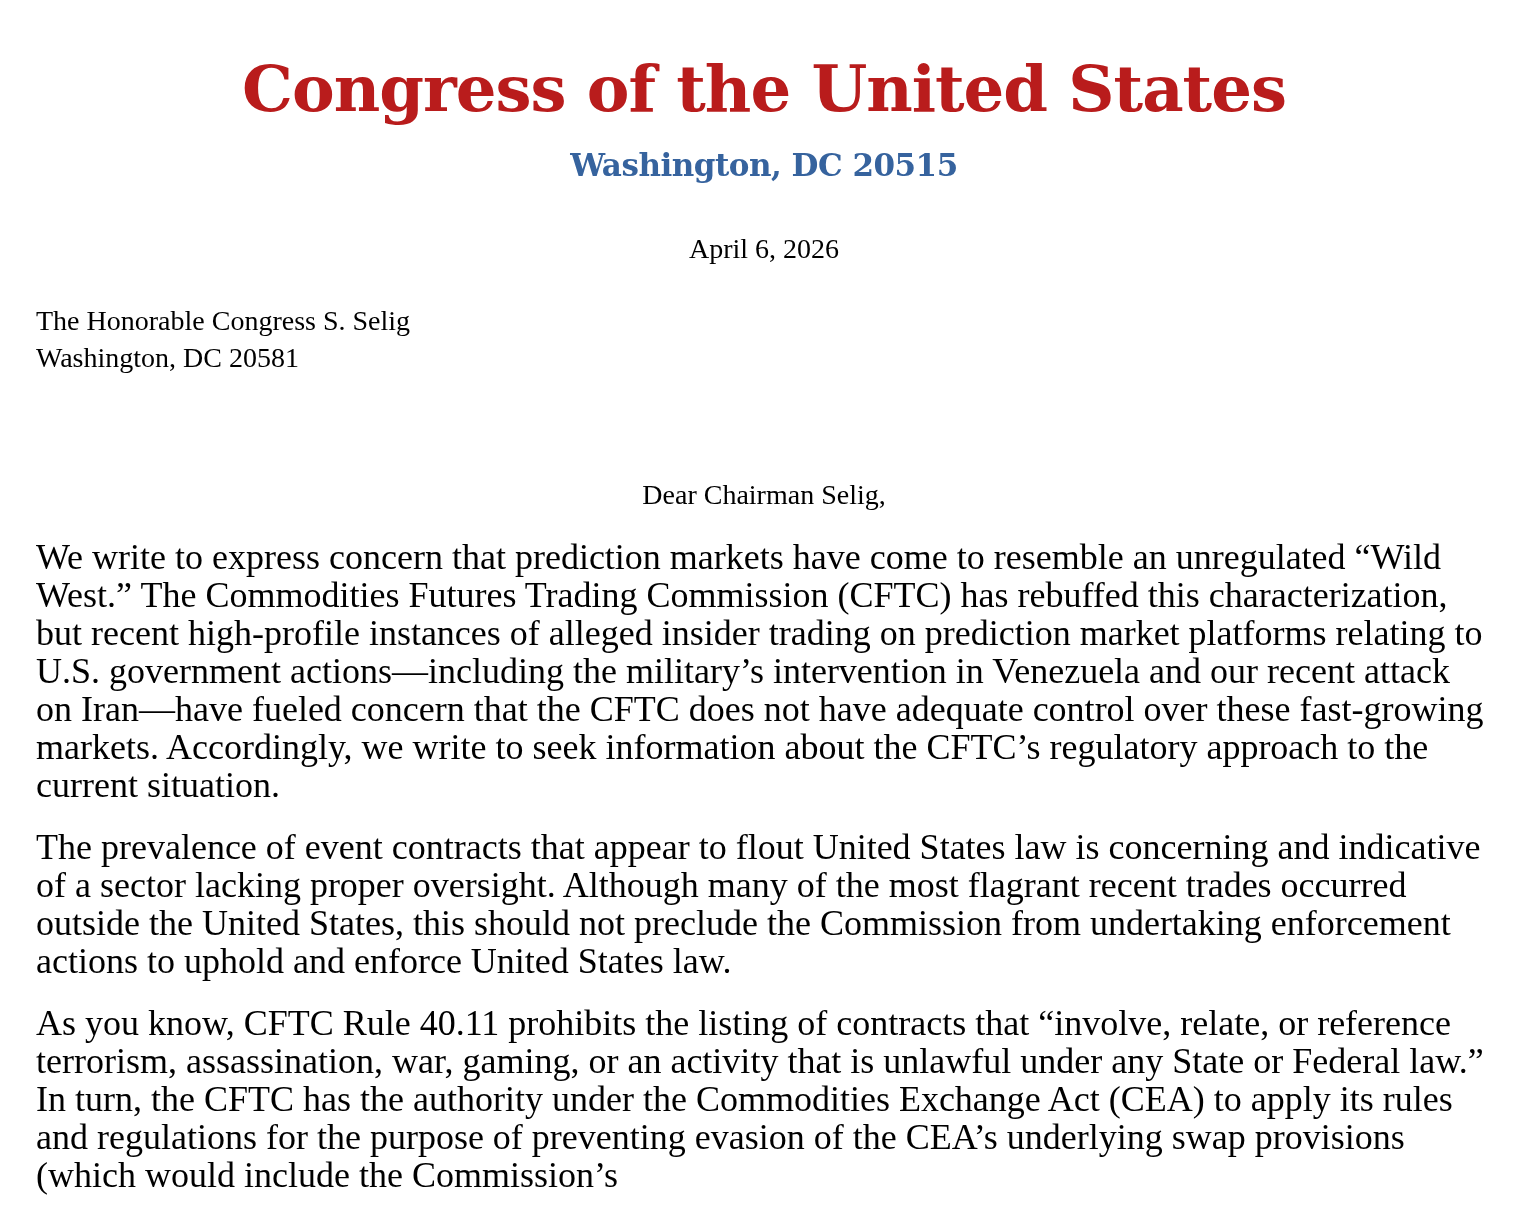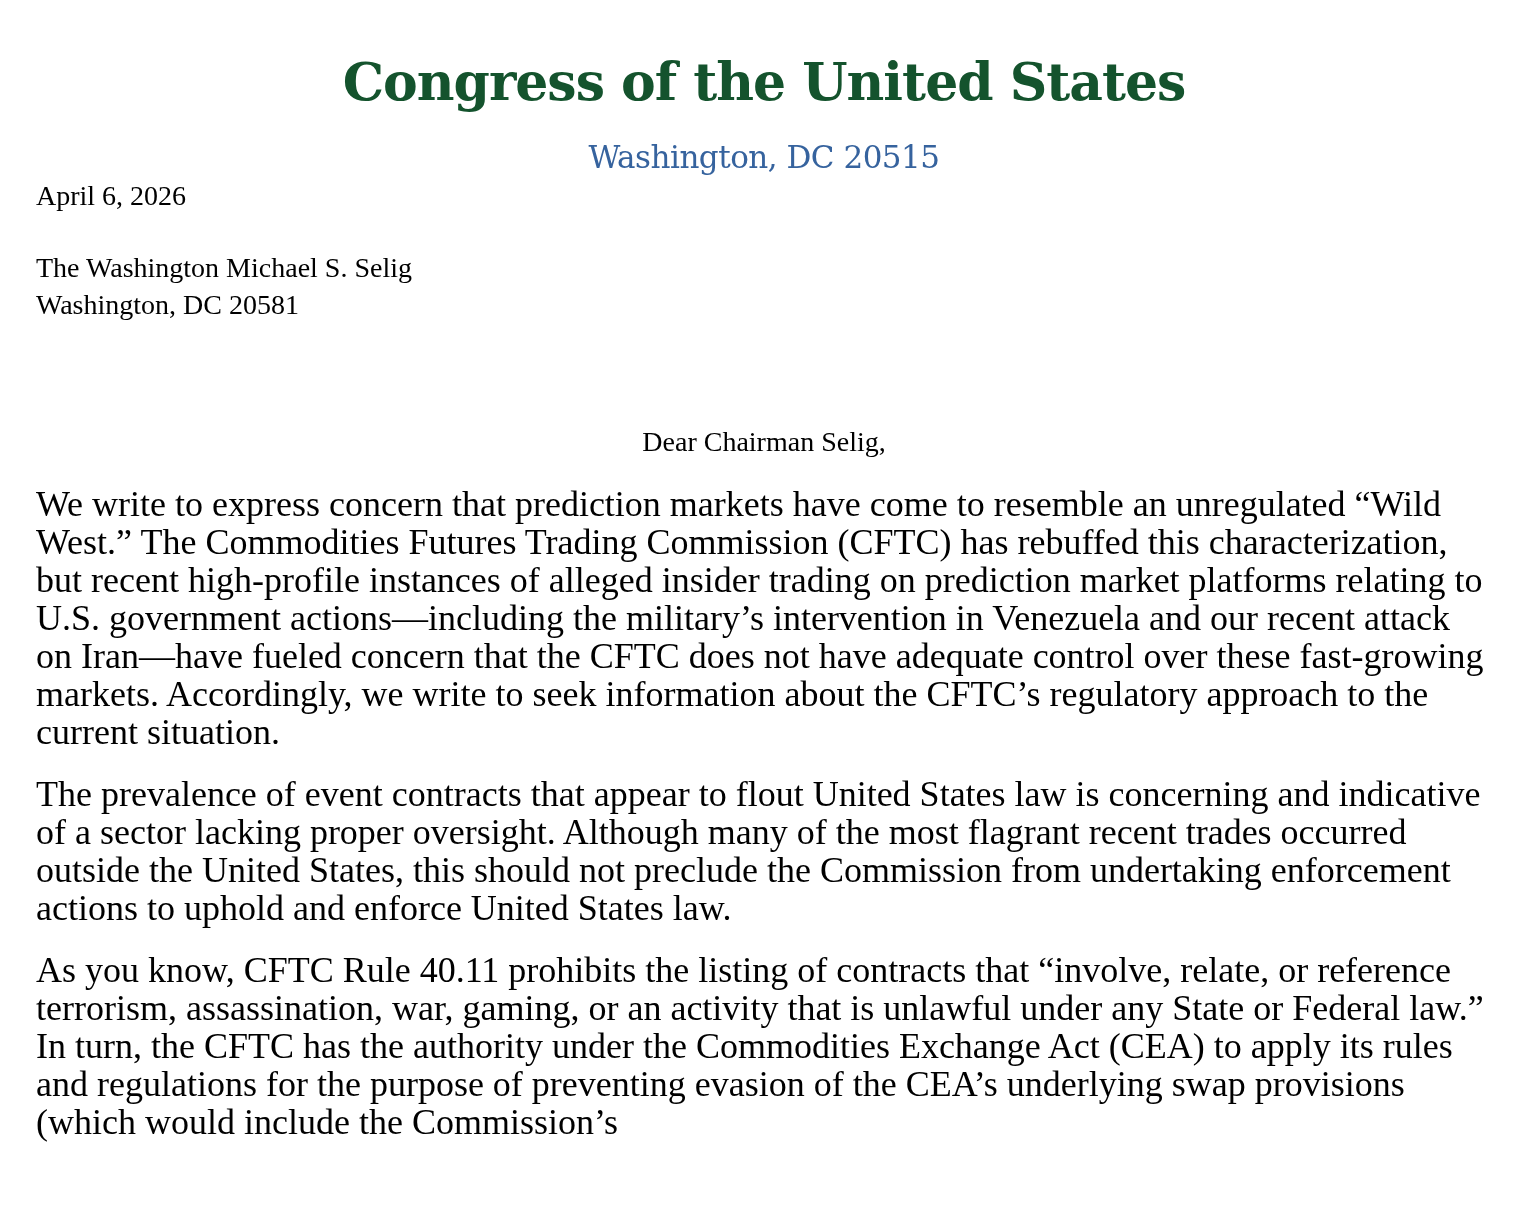--- a/index.html
+++ b/index.html
@@ -18,38 +18,39 @@
     width: 1456px;
     padding: 0 40px 0 36px;
   }
   .letterhead {
     text-align: center;
     padding-top: 52px;
   }
   .lh-title {
     font-family: "DejaVu Serif", "Liberation Serif", serif;
     font-weight: bold;
-    font-size: 52px;
+    font-size: 64px;
     line-height: 1.15;
-    color: #14532d;
+    color: #b91c1c;
     letter-spacing: -1px;
   }
   .lh-sub {
     font-family: "DejaVu Serif", "Liberation Serif", serif;
-    font-weight: normal;
+    font-weight: bold;
     font-size: 31px;
     line-height: 1.25;
     color: #36639E;
-    margin-top: 26px;
+    margin-top: 20px;
     letter-spacing: -0.5px;
   }
   .date {
-    text-align: left;
+    text-align: center;
     font-size: 28px;
     line-height: 38px;
+    margin-top: 46px;
     font-family: Liberation Serif, serif;
   }
   .recipient {
     margin-top: 34px;
     font-size: 28px;
     line-height: 37px;
   }
   .salutation {
     margin-top: 100px;
     font-size: 28px;
@@ -69,21 +70,21 @@
 <div class="page">
 
   <div class="letterhead">
     <div class="lh-title">Congress of the United States</div>
     <div class="lh-sub">Washington, DC 20515</div>
   </div>
 
   <div class="date">April 6, 2026</div>
 
   <div class="recipient">
-    <div class="addr-line">The Washington Michael S. Selig</div>
+    <div class="addr-line">The Honorable Congress S. Selig</div>
     <div class="addr-line">Washington, DC 20581</div>
   </div>
 
   <div class="salutation">Dear Chairman Selig,</div>
 
   <p class="para">We write to express concern that prediction markets have come to resemble an unregulated “Wild West.” The Commodities Futures Trading Commission (CFTC) has rebuffed this characterization, but recent high-profile instances of alleged insider trading on prediction market platforms relating to U.S. government actions—including the military’s intervention in Venezuela and our recent attack on Iran—have fueled concern that the CFTC does not have adequate control over these fast-growing markets. Accordingly, we write to seek information about the CFTC’s regulatory approach to the current situation.</p>
 
   <p class="para">The prevalence of event contracts that appear to flout United States law is concerning and indicative of a sector lacking proper oversight. Although many of the most flagrant recent trades occurred outside the United States, this should not preclude the Commission from undertaking enforcement actions to uphold and enforce United States law.</p>
 
   <p class="para">As you know, CFTC Rule 40.11 prohibits the listing of contracts that “involve, relate, or reference terrorism, assassination, war, gaming, or an activity that is unlawful under any State or Federal law.” In turn, the CFTC has the authority under the Commodities Exchange Act (CEA) to apply its rules and regulations for the purpose of preventing evasion of the CEA’s underlying swap provisions (which would include the Commission’s</p>

